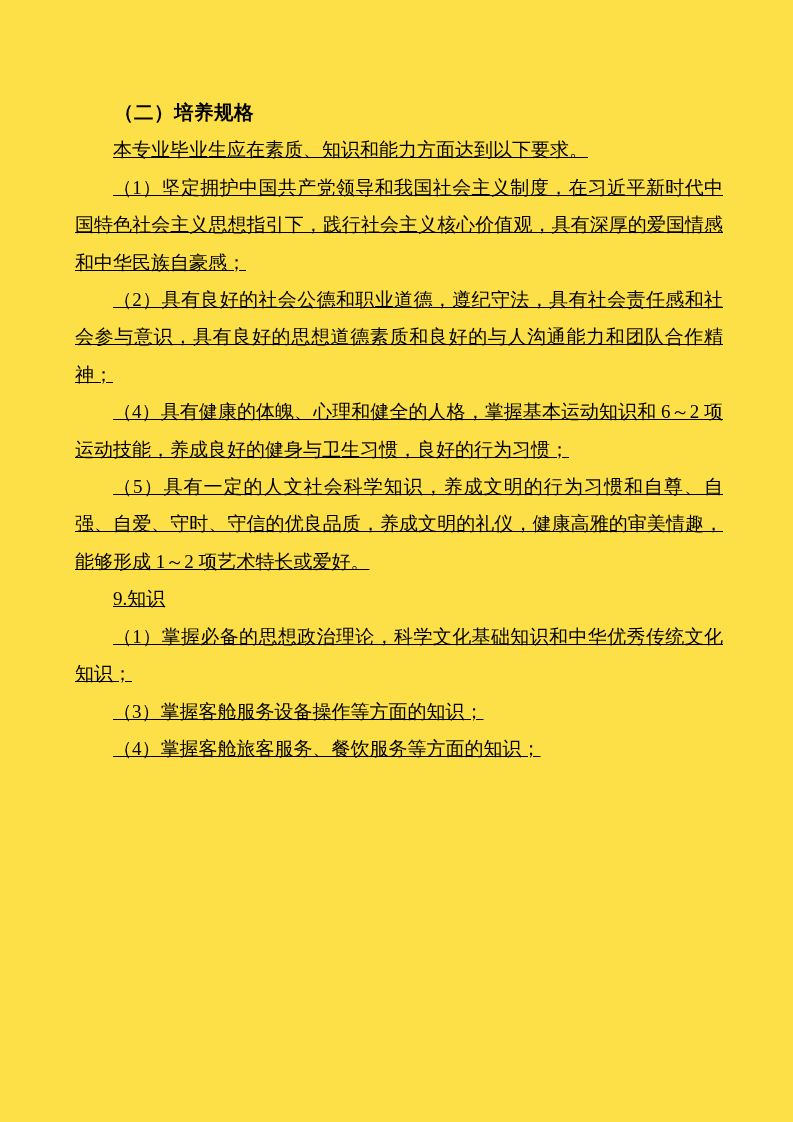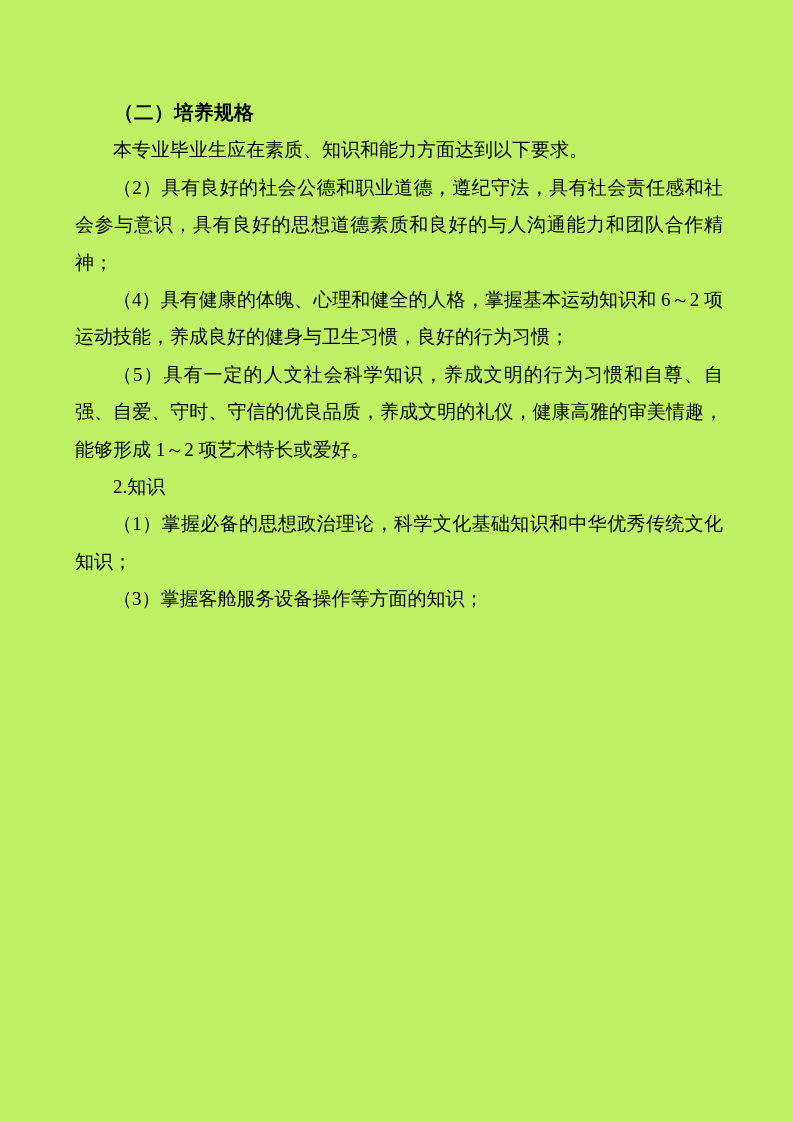--- a/index.html
+++ b/index.html
@@ -4,21 +4,21 @@
 <style>
   html, body {
     margin: 0;
     padding: 0;
     background: #ffffff;
   }
   .page {
     position: relative;
     width: 793px;
     height: 1122px;
-    background: #bef264;
+    background: #fde047;
     box-sizing: border-box;
     padding: 94px 70px 0 75px;
     overflow: hidden;
   }
   .doc-body {
     width: 648px;
   }
   .doc-heading {
     font-family: "Liberation Sans", "DejaVu Sans", sans-serif;
     font-weight: bold;
@@ -30,44 +30,47 @@
     letter-spacing: 0.5px;
   }
   .doc-para {
     font-family: "Liberation Serif", "DejaVu Serif", serif;
     font-size: 19px;
     line-height: 37.4px;
     color: #000000;
     text-align: justify;
     text-indent: 2em;
     margin: 0;
+    text-decoration: underline;
   }
 </style>
 </head>
 <body>
 
 <div class="page">
   <div class="doc-body">
 
     <h2 class="doc-heading">（二）培养规格</h2>
 
     <p class="doc-para">本专业毕业生应在素质、知识和能力方面达到以下要求。</p>
 
 
+    <p class="doc-para">（1）坚定拥护中国共产党领导和我国社会主义制度，在习近平新时代中国特色社会主义思想指引下，践行社会主义核心价值观，具有深厚的爱国情感和中华民族自豪感；</p>
 
     <p class="doc-para">（2）具有良好的社会公德和职业道德，遵纪守法，具有社会责任感和社会参与意识，具有良好的思想道德素质和良好的与人沟通能力和团队合作精神；</p>
 
 
     <p class="doc-para">（4）具有健康的体魄、心理和健全的人格，掌握基本运动知识和 6～2 项运动技能，养成良好的健身与卫生习惯，良好的行为习惯；</p>
 
     <p class="doc-para">（5）具有一定的人文社会科学知识，养成文明的行为习惯和自尊、自强、自爱、守时、守信的优良品质，养成文明的礼仪，健康高雅的审美情趣，能够形成 1～2 项艺术特长或爱好。</p>
 
-    <p class="doc-para">2.知识</p>
+    <p class="doc-para">9.知识</p>
 
     <p class="doc-para">（1）掌握必备的思想政治理论，科学文化基础知识和中华优秀传统文化知识；</p>
 
 
     <p class="doc-para">（3）掌握客舱服务设备操作等方面的知识；</p>
 
+    <p class="doc-para">（4）掌握客舱旅客服务、餐饮服务等方面的知识；</p>
 
 
   </div>
 </div>
 
 </body></html>

